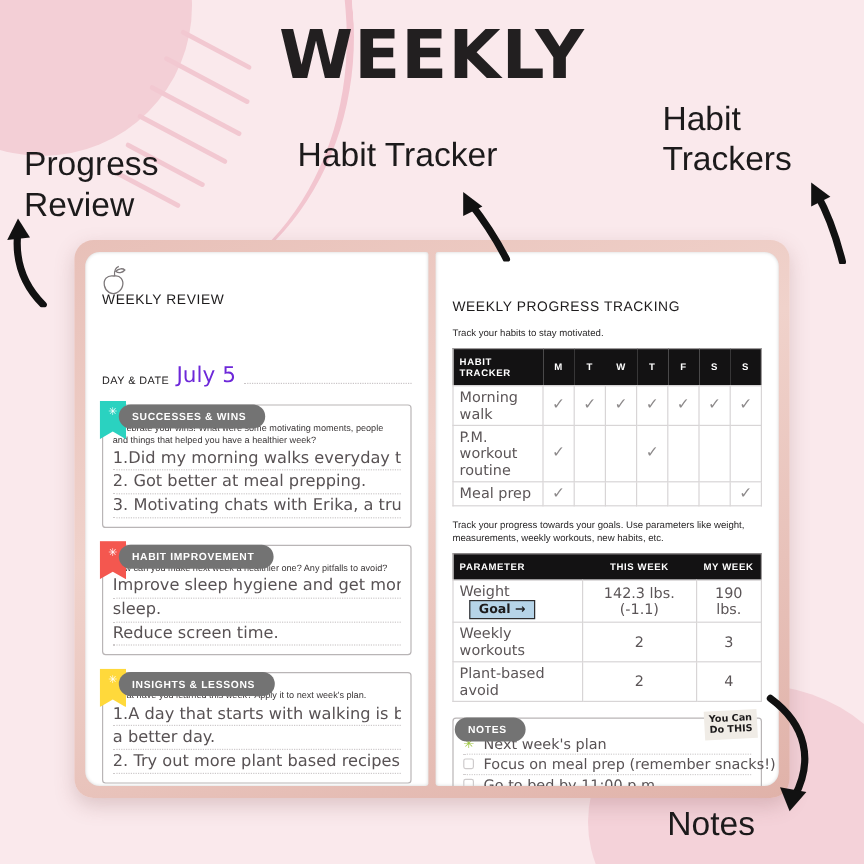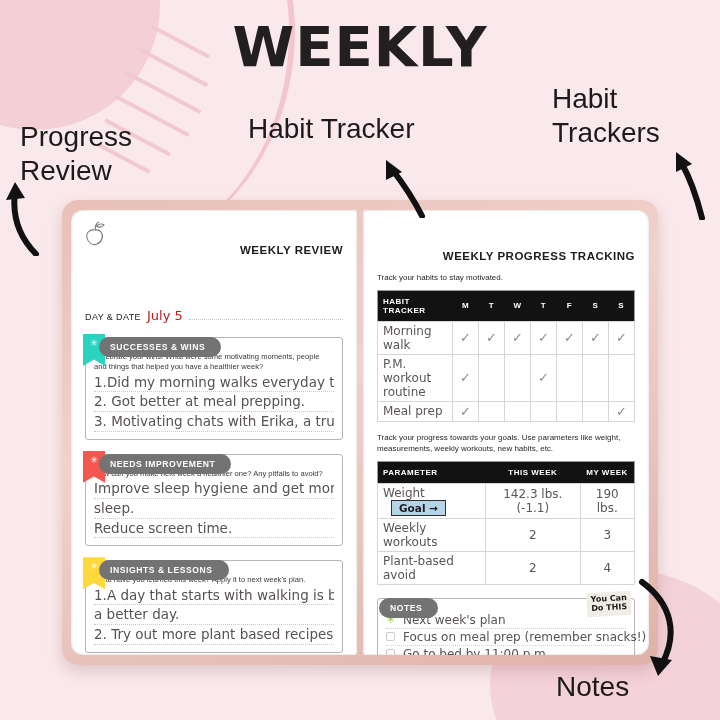--- a/index.html
+++ b/index.html
@@ -72,30 +72,30 @@
     position:relative; padding:16px 14px 10px;
     box-shadow:0 0 3px rgba(0,0,0,.18) inset;
     overflow:hidden;
   }
   .page.left{ border-radius:12px 2px 2px 12px; }
   .page.right{ border-radius:2px 12px 12px 2px; }
 
   .fruit-logo{ position:absolute; left:12px; top:10px; }
 
   .page-head{
-    text-align:right; font-size:11.5px; font-weight:bold;
+    text-align:left; font-size:11.5px; font-weight:normal;
     letter-spacing:.5px; color:#1d1b1c; margin-top:18px;
   }
   .page.right .page-head{ margin-top:24px; }
 
   
   .daydate{ display:flex; align-items:flex-end; margin-top:14px; gap:6px; }
   .daydate .lbl{ font-size:9px; font-weight:normal; letter-spacing:.4px; color:#1d1b1c; padding-bottom:1px;margin-top:42px;}
   .daydate .val{
-    font-family:"DejaVu Sans", sans-serif; font-size:13px; color:#b91c1c;
+    font-family:"DejaVu Sans", sans-serif; font-size:18px; color:#6d28d9;
     padding-bottom:0px;
   }
   .daydate .rule{ flex:1; border-bottom:1px dotted #c9c4c6; margin-bottom:3px; height:1px;}
 
   
   .section{ position:relative; margin-top:14px; }
   .ribbon{
     position:absolute; left:-2px; top:-3px; width:22px; height:32px;
     clip-path:polygon(0 0,100% 0,100% 100%,50% 80%,0 100%);
     display:flex; justify-content:center; padding-top:5px;
@@ -235,21 +235,21 @@
         <div class="hand">1.Did my morning walks everyday this week!</div>
         <div class="hand">2. Got better at meal prepping.</div>
         <div class="hand">3. Motivating chats with Erika, a true friend.</div>
       </div>
     </div>
 
     <div class="section">
       <div class="ribbon red">
           <span>✳</span>
         </div>
-      <div class="sec-title">NEEDS IMPROVEMENT</div>
+      <div class="sec-title">HABIT IMPROVEMENT</div>
       <div class="sec-body">
         <div class="prompt">How can you make next week a healthier one? Any pitfalls to avoid?</div>
         <div class="hand">Improve sleep hygiene and get more hours of</div>
         <div class="hand">sleep.</div>
         <div class="hand">Reduce screen time.</div>
       </div>
     </div>
 
     <div class="section">
       <div class="ribbon yellow">

